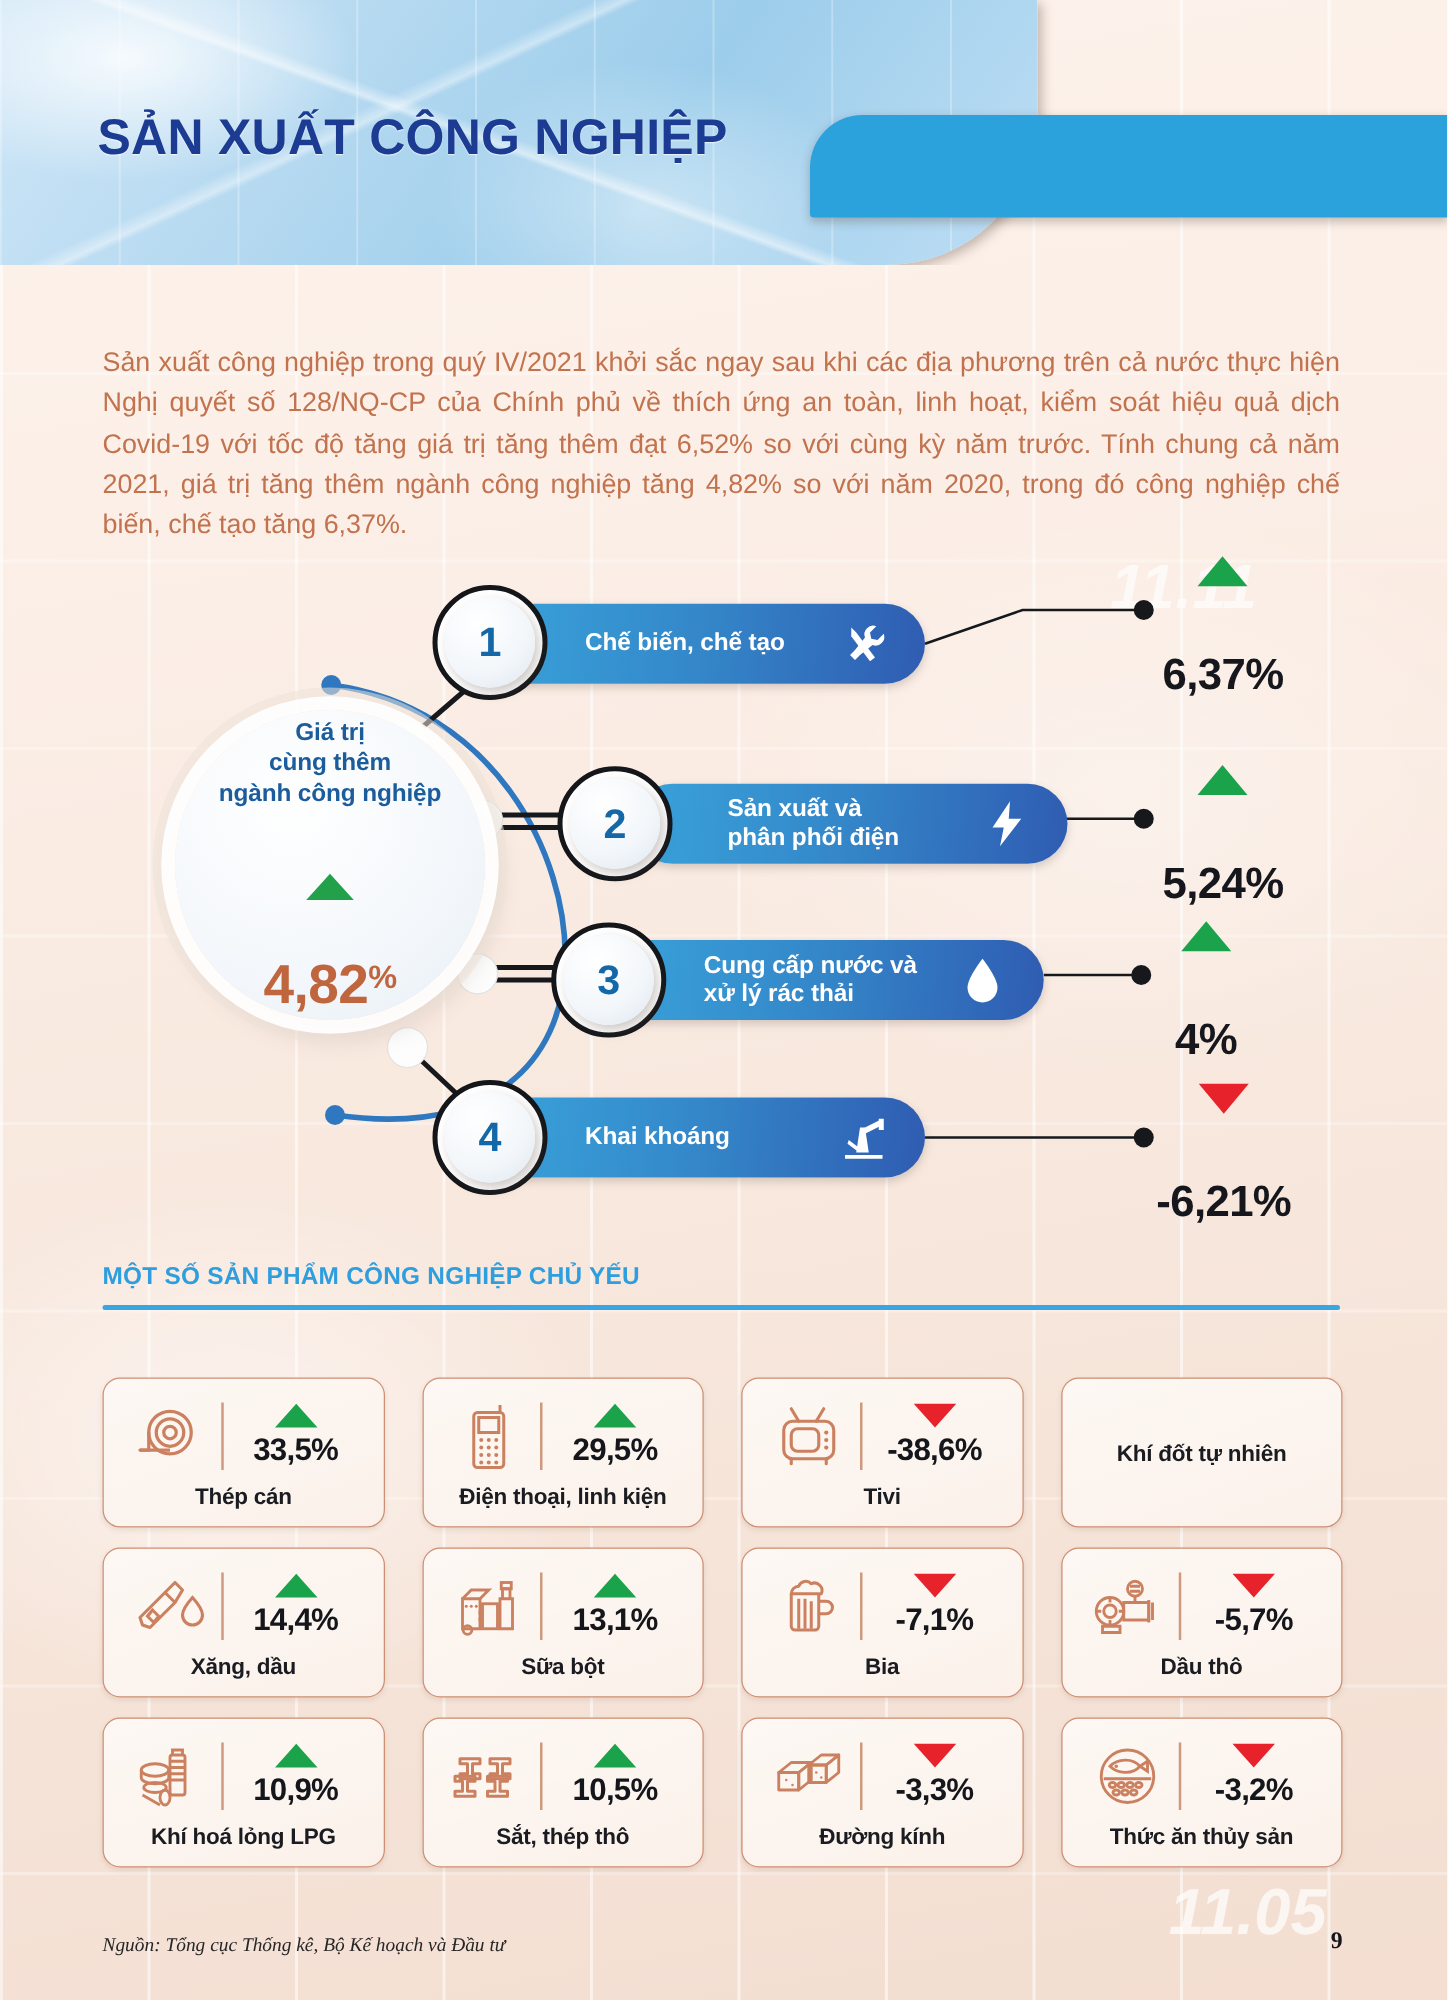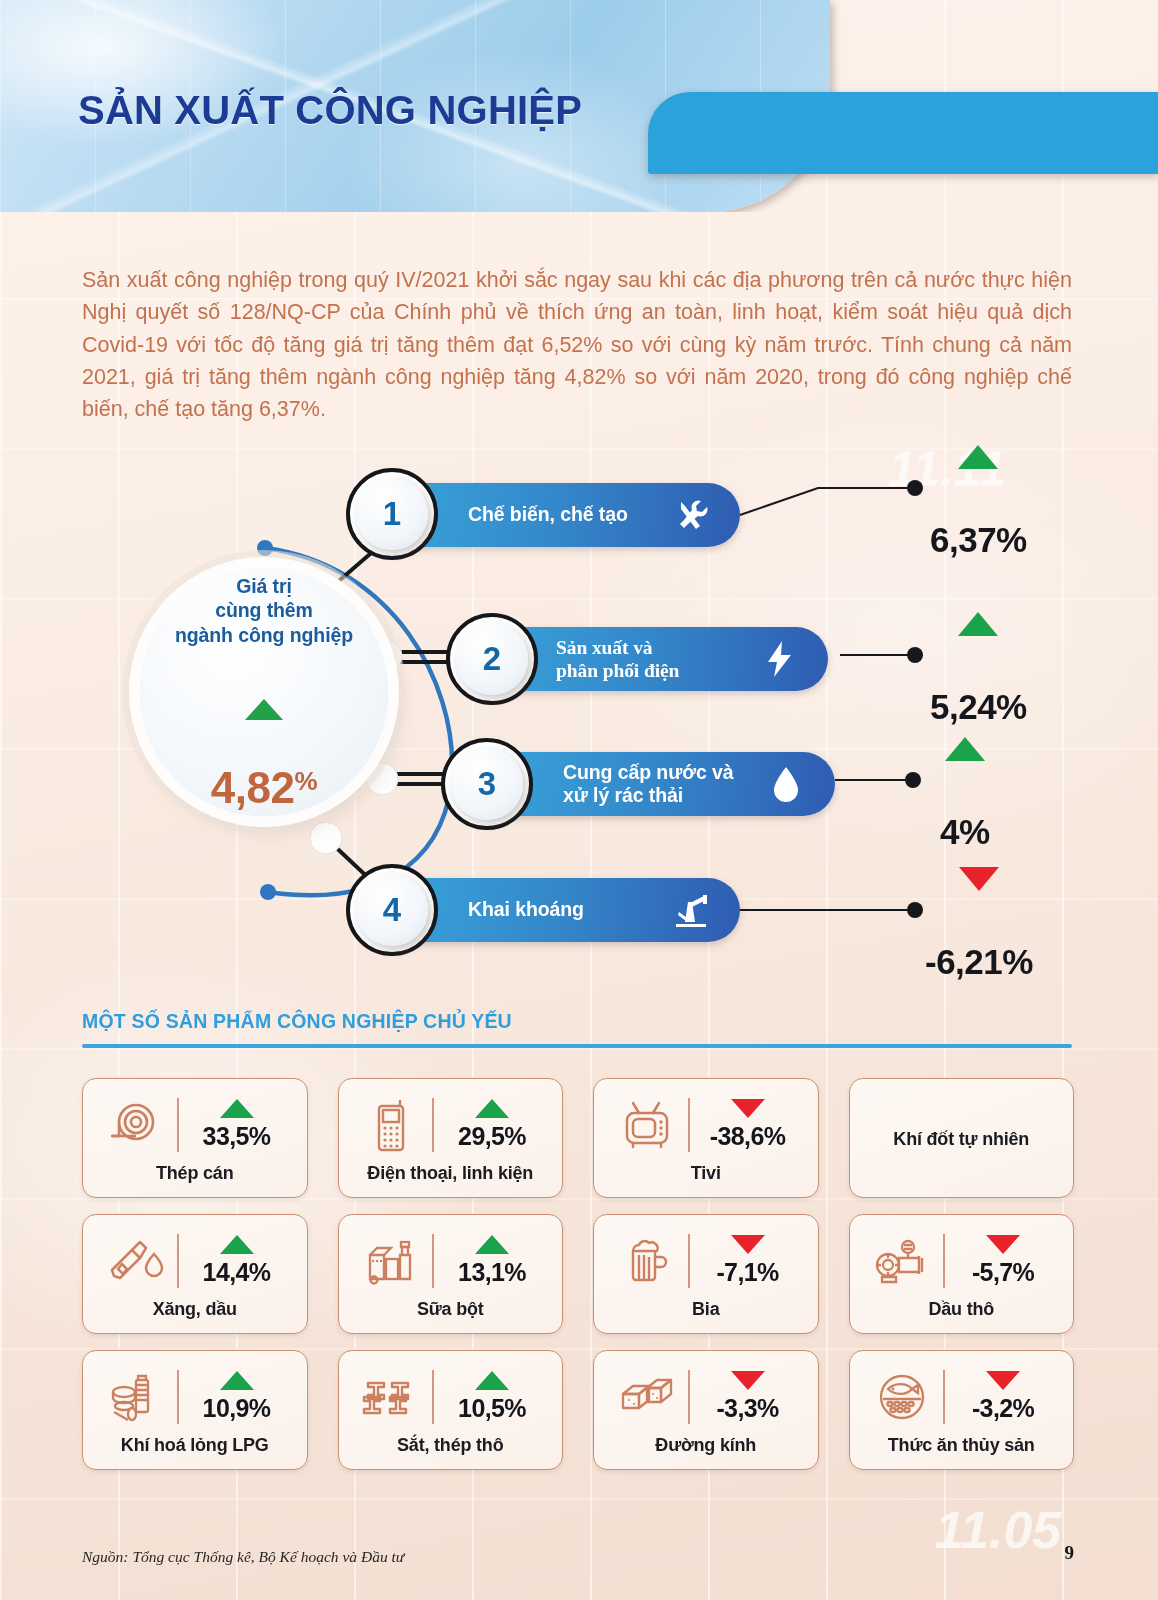--- a/index.html
+++ b/index.html
@@ -84,21 +84,21 @@
     letter-spacing: 0.2px;
     color: #1c3b93;
     font-family: "Liberation Sans", sans-serif;
     text-shadow: 0 1px 1px rgba(255,255,255,0.75);
     z-index: 4;
   }
 
   
   .intro {
     position: absolute;
-    left: 82px; top: 264px;
+    left: 82px; top: 274px;
     width: 990px;
     font-size: 21.5px;
     line-height: 1.50;
     color: #c2724d;
     text-align: justify;
     font-family: "Liberation Sans", sans-serif;
   }
 
   
   .diagram {
@@ -246,21 +246,21 @@
   }
   .section-rule {
     margin-top: 11px;
     height: 3.5px;
     background: #3aa5e0;
     border-radius: 2px;
   }
 
   .grid {
     position: absolute;
-    left: 82px; top: 1078px;
+    left: 82px; top: 1102px;
     width: 992px;
     display: grid;
     grid-template-columns: repeat(4, 1fr);
     gap: 16px 30px;
   }
   .card {
     height: 120px;
     background: linear-gradient(160deg, #fdf8f4 0%, #fbf1ea 100%);
     border: 1.6px solid #cd8f74;
     border-radius: 14px;
@@ -405,21 +405,21 @@
       </div>
     </div>
     <div class="num-circle" style="left:346px; top:28px;">
       <span>1</span>
     </div>
     <div class="value-block" style="left:930px; top:5px;">
       <div class="value-arrow-up"></div>
       <div class="value-text">6,37%</div>
     </div>
 
-    <div class="pill" style="left:480px; top:187px; width:348px;font-family:Liberation Serif, serif;">
+    <div class="pill" style="left:506px; top:187px; width:348px;">
       <div class="pill-label">
         <span>Sản xuất và</span><br>
         <span>phân phối điện</span>
       </div>
       <div class="pill-icon">
         <svg width="34" height="40" viewBox="0 0 34 40" fill="none">
           <path d="M20 2 L6 23 h9 l-3 15 L29 16 h-10 z" fill="#fff"></path>
         </svg>
       </div>
     </div>

